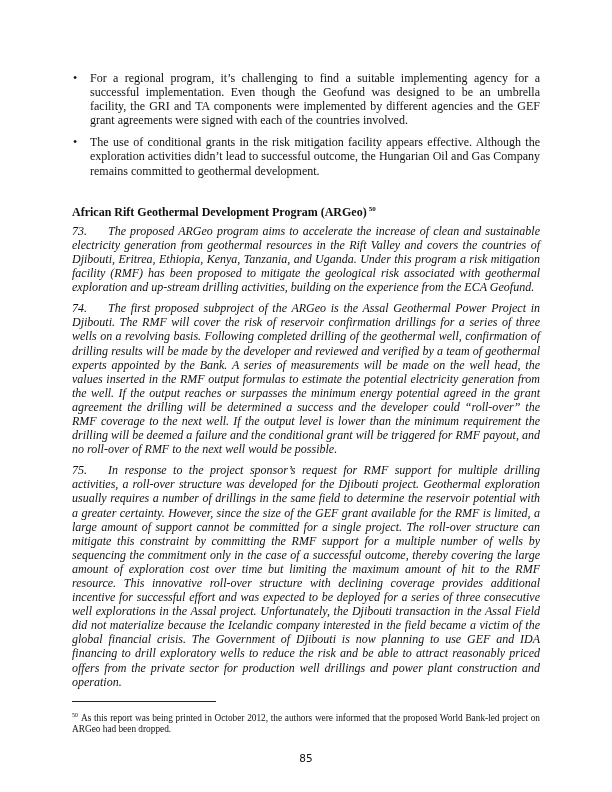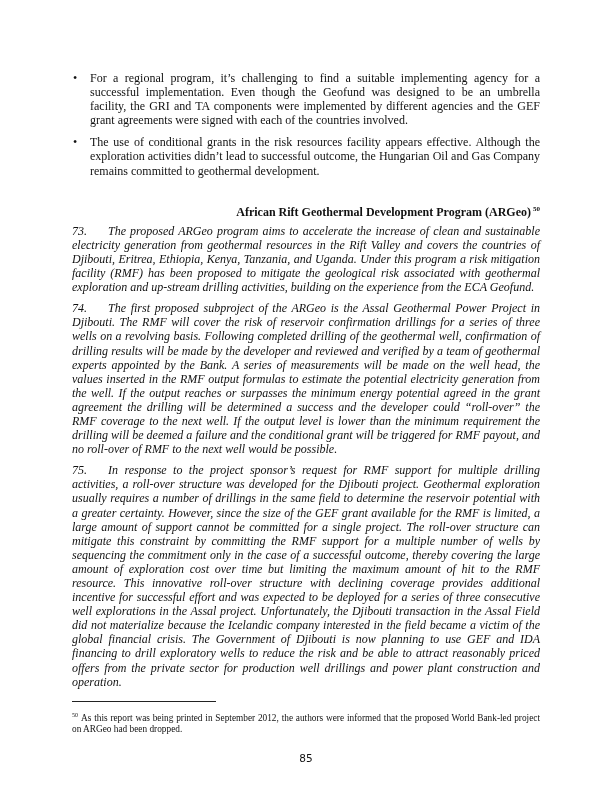--- a/index.html
+++ b/index.html
@@ -7,21 +7,21 @@
     .page {
       position: absolute; left: 72px; top: 71px; width: 468px;
       font-family: "Liberation Serif", serif; font-size: 12px; line-height: 14.1px; color: #111;
       text-align: justify;
     }
     ul.bullets { list-style: none; margin: 0; padding: 0; }
     ul.bullets li { position: relative; padding-left: 18px; margin-bottom: 8px; }
     ul.bullets li .bullet { position: absolute; left: 1px; top: 0; }
     h3.heading {
       font-family: "Liberation Serif", serif; font-weight: bold; font-size: 12px;
-      margin: 24px 0 5px 0; text-align: right;
+      margin: 24px 0 5px 0; text-align: left;
     }
     h3.heading sup { font-size: 7px; vertical-align: 5px; margin-left: 2px; }
     p.para { margin: 0 0 7px 0; font-style: italic; }
     p.para .num { display: inline-block; width: 36px; }
     .rule { width: 144px; border-top: 1px solid #222; margin: 12px 0 8px 0; }
     .footnote { font-size: 9.3px; line-height: 11px; text-align: justify; }
     .footnote sup { font-size: 6px; vertical-align: 4px; margin-right: 3px; }
     .pagenum {
       position: absolute; left: 0; width: 612px; top: 752px; text-align: center;
       font-family: "DejaVu Sans", sans-serif; font-size: 10.5px; color: #111;
@@ -31,36 +31,36 @@
 <body>
 
 <div class="page">
   <ul class="bullets">
     <li>
       <span class="bullet">•</span>
       <span>For a regional program, it’s challenging to find a suitable implementing agency for a successful implementation. Even though the Geofund was designed to be an umbrella facility, the GRI and TA components were implemented by different agencies and the GEF grant agreements were signed with each of the countries involved.</span>
     </li>
     <li>
       <span class="bullet">•</span>
-      <span>The use of conditional grants in the risk resources facility appears effective. Although the exploration activities didn’t lead to successful outcome, the Hungarian Oil and Gas Company remains committed to geothermal development.</span>
+      <span>The use of conditional grants in the risk mitigation facility appears effective. Although the exploration activities didn’t lead to successful outcome, the Hungarian Oil and Gas Company remains committed to geothermal development.</span>
     </li>
   </ul>
 
   <h3 class="heading"><span>African Rift Geothermal Development Program (ARGeo)</span><sup>50</sup></h3>
 
   <p class="para">
     <span class="num">73.</span><span>The proposed ARGeo program aims to accelerate the increase of clean and sustainable electricity generation from geothermal resources in the Rift Valley and covers the countries of Djibouti, Eritrea, Ethiopia, Kenya, Tanzania, and Uganda. Under this program a risk mitigation facility (RMF) has been proposed to mitigate the geological risk associated with geothermal exploration and up-stream drilling activities, building on the experience from the ECA Geofund.</span>
   </p>
   <p class="para">
     <span class="num">74.</span><span>The first proposed subproject of the ARGeo is the Assal Geothermal Power Project in Djibouti. The RMF will cover the risk of reservoir confirmation drillings for a series of three wells on a revolving basis. Following completed drilling of the geothermal well, confirmation of drilling results will be made by the developer and reviewed and verified by a team of geothermal experts appointed by the Bank. A series of measurements will be made on the well head, the values inserted in the RMF output formulas to estimate the potential electricity generation from the well. If the output reaches or surpasses the minimum energy potential agreed in the grant agreement the drilling will be determined a success and the developer could “roll-over” the RMF coverage to the next well. If the output level is lower than the minimum requirement the drilling will be deemed a failure and the conditional grant will be triggered for RMF payout, and no roll-over of RMF to the next well would be possible.</span>
   </p>
   <p class="para">
     <span class="num">75.</span><span>In response to the project sponsor’s request for RMF support for multiple drilling activities, a roll-over structure was developed for the Djibouti project. Geothermal exploration usually requires a number of drillings in the same field to determine the reservoir potential with a greater certainty. However, since the size of the GEF grant available for the RMF is limited, a large amount of support cannot be committed for a single project. The roll-over structure can mitigate this constraint by committing the RMF support for a multiple number of wells by sequencing the commitment only in the case of a successful outcome, thereby covering the large amount of exploration cost over time but limiting the maximum amount of hit to the RMF resource. This innovative roll-over structure with declining coverage provides additional incentive for successful effort and was expected to be deployed for a series of three consecutive well explorations in the Assal project.  Unfortunately, the Djibouti transaction in the Assal Field did not materialize because the Icelandic company interested in the field became a victim of the global financial crisis.  The Government of Djibouti is now planning to use GEF and IDA financing to drill exploratory wells to reduce the risk and be able to attract reasonably priced offers from the private sector for production well drillings and power plant construction and operation.</span>
   </p>
 
   <div class="rule"></div>
 
   <div class="footnote">
-    <sup>50</sup><span>As this report was being printed in September 2012, the authors were informed that the proposed World Bank-led project on ARGeo had been dropped.</span>
+    <sup>50</sup><span>As this report was being printed in October 2012, the authors were informed that the proposed World Bank-led project on ARGeo had been dropped.</span>
   </div>
 </div>
 
 <div class="pagenum">85</div>
 
 </body></html>

